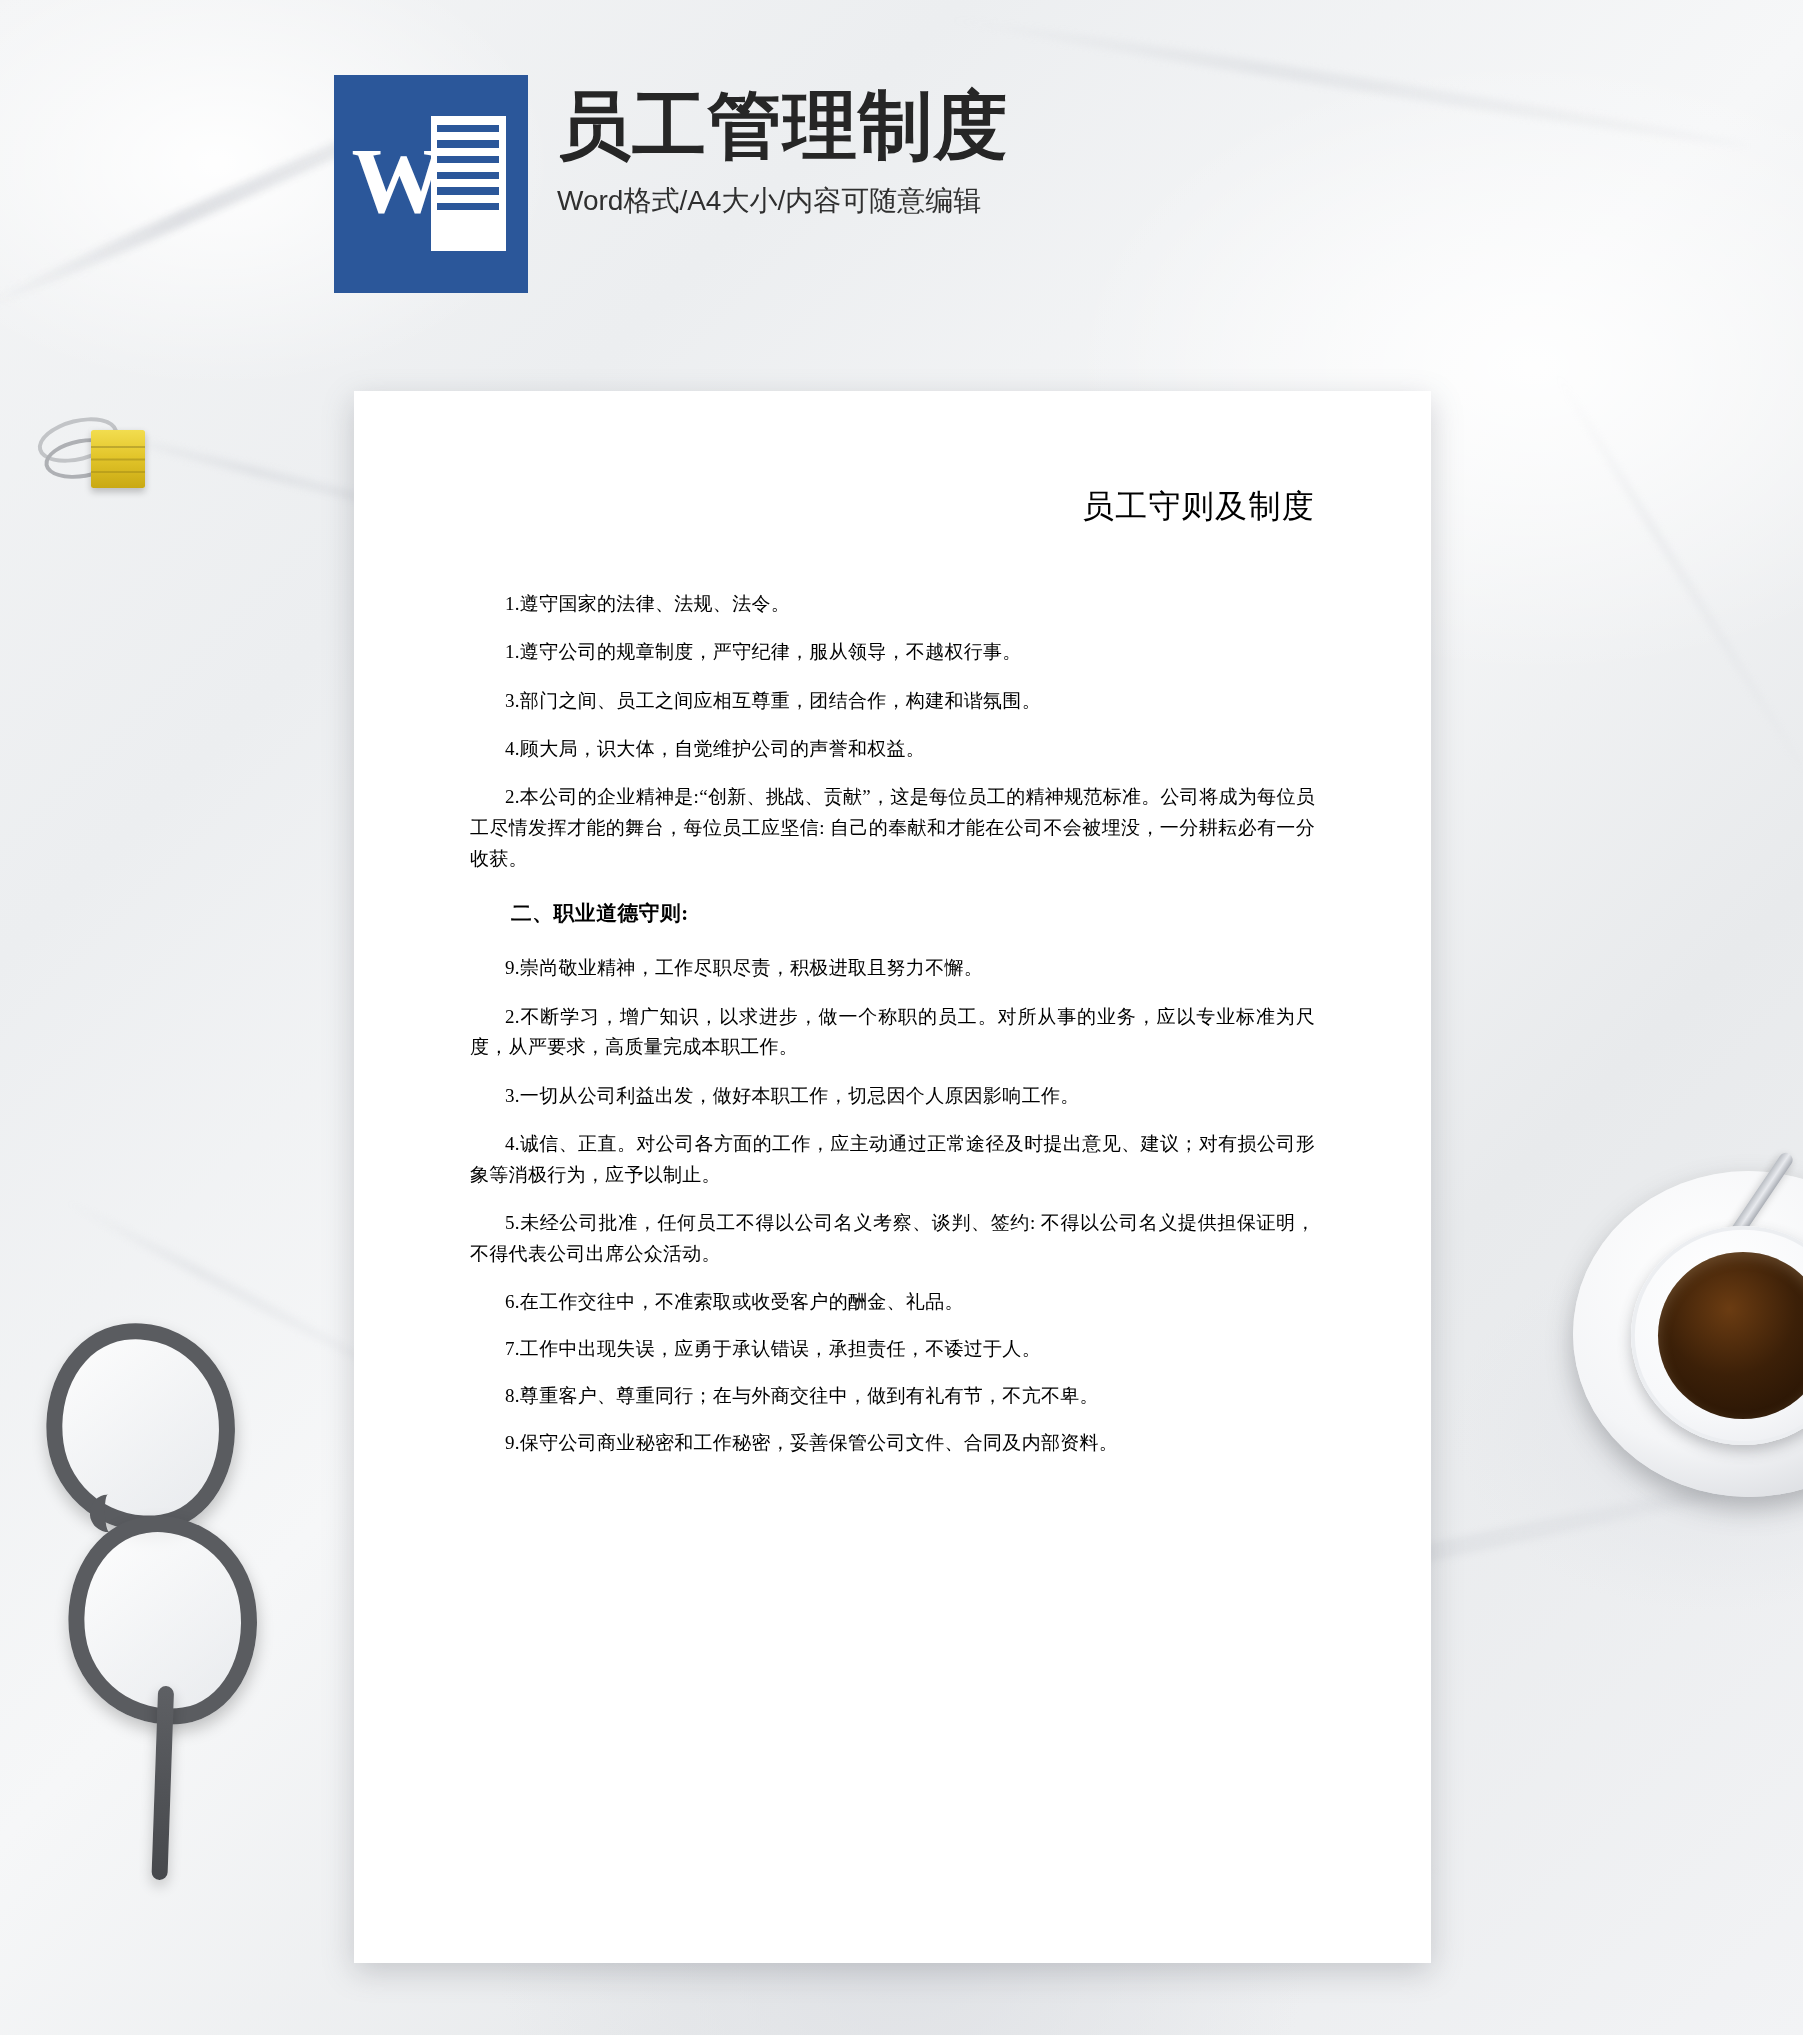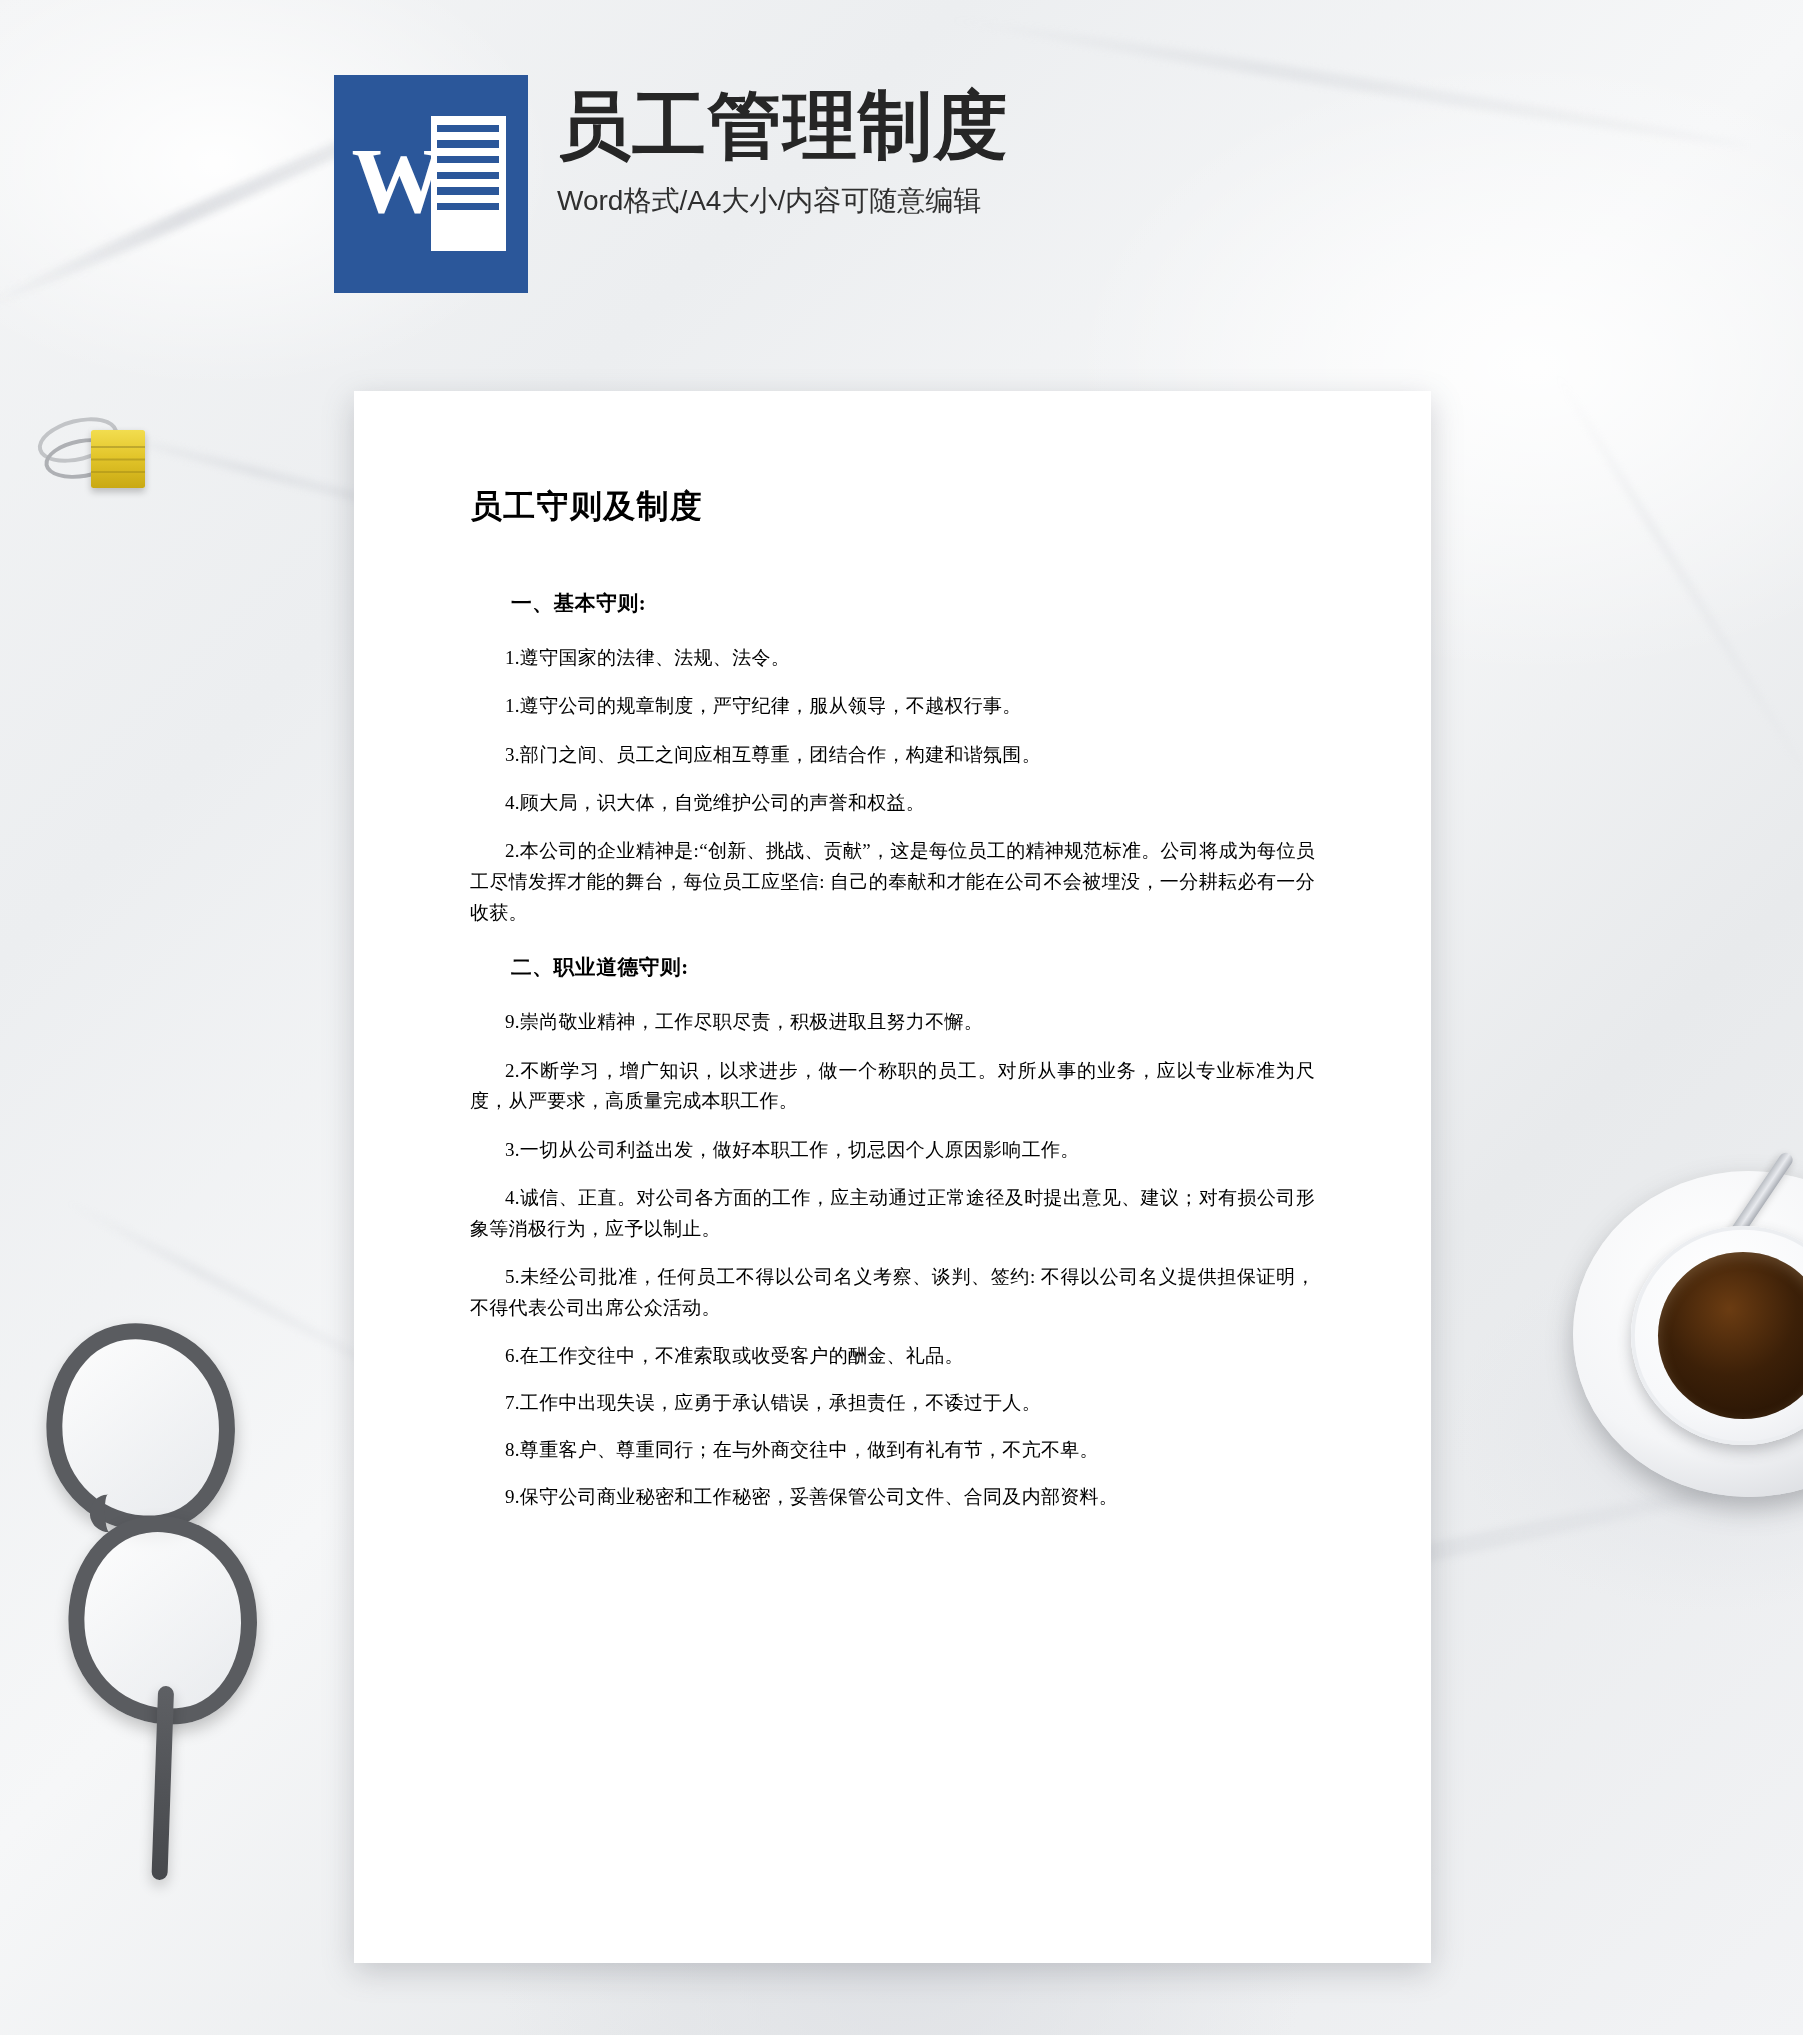--- a/index.html
+++ b/index.html
@@ -109,23 +109,23 @@
     top: 391px;
     width: 1077px;
     height: 1572px;
     background: #ffffff;
     box-shadow: 0 8.8px 29px rgba(90,95,105,0.28);
   }
   .page-inner {
     padding: 94px 116px 0 116px;
   }
   .doc-title {
-    text-align: left;
+    text-align: right;
     font-family: "Liberation Serif", serif;
-    font-weight: bold;
+    font-weight: normal;
     font-size: 32px;
     color: #000;
     letter-spacing: 1.3px;
     margin-bottom: 60px;
   }
   .section-head {
     font-family: "Liberation Serif", serif;
     font-weight: bold;
     font-size: 20.7px;
     color: #000;
@@ -306,21 +306,20 @@
   <div class="spoon-handle"></div>
 
   <div class="cup"></div>
   <div class="liquid"></div>
 </div>
 
 <div class="page">
   <div class="page-inner">
     <div class="doc-title">员工守则及制度</div>
 
-    <div class="section-head">一、基本守则:</div>
     <p class="para">1.遵守国家的法律、法规、法令。</p>
     <p class="para">1.遵守公司的规章制度，严守纪律，服从领导，不越权行事。</p>
     <p class="para">3.部门之间、员工之间应相互尊重，团结合作，构建和谐氛围。</p>
     <p class="para">4.顾大局，识大体，自觉维护公司的声誉和权益。</p>
     <p class="para">2.本公司的企业精神是:“创新、挑战、贡献”，这是每位员工的精神规范标准。公司将成为每位员工尽情发挥才能的舞台，每位员工应坚信: 自己的奉献和才能在公司不会被埋没，一分耕耘必有一分收获。</p>
 
     <div class="section-head gap-before">二、职业道德守则:</div>
     <p class="para">9.崇尚敬业精神，工作尽职尽责，积极进取且努力不懈。</p>
     <p class="para">2.不断学习，增广知识，以求进步，做一个称职的员工。对所从事的业务，应以专业标准为尺度，从严要求，高质量完成本职工作。</p>
     <p class="para">3.一切从公司利益出发，做好本职工作，切忌因个人原因影响工作。</p>

